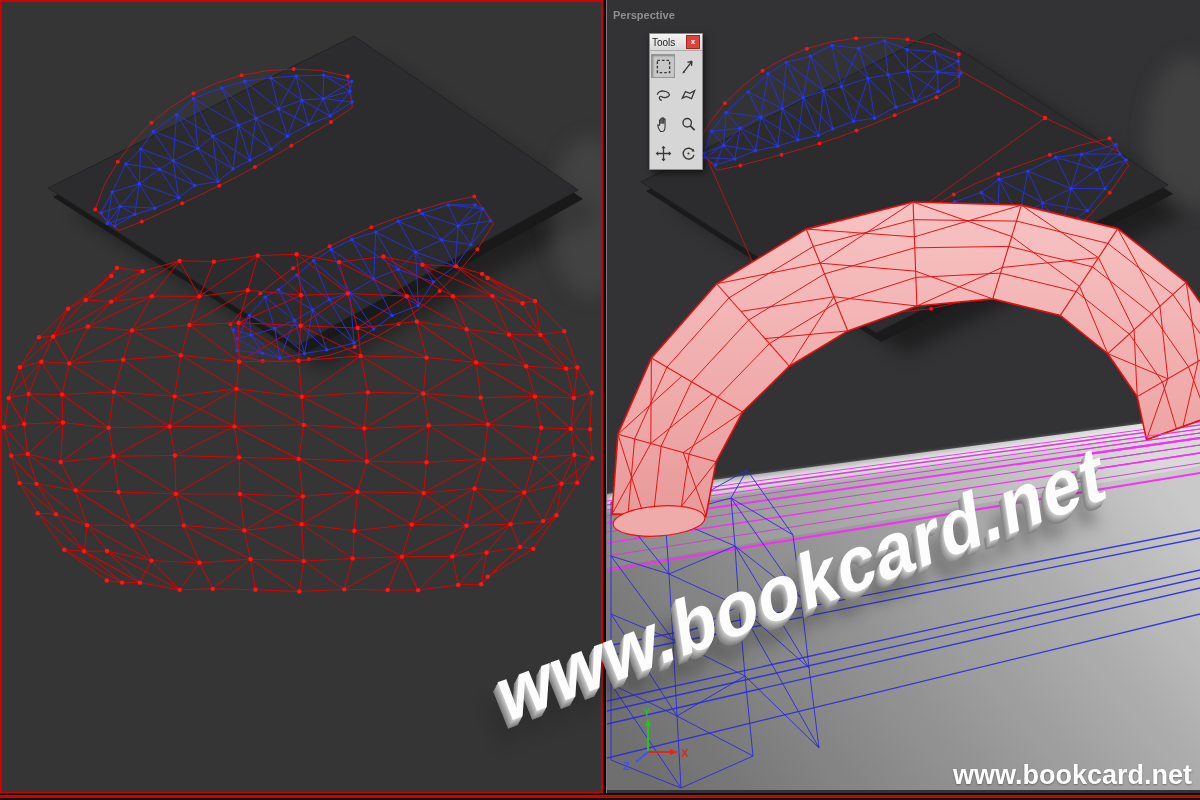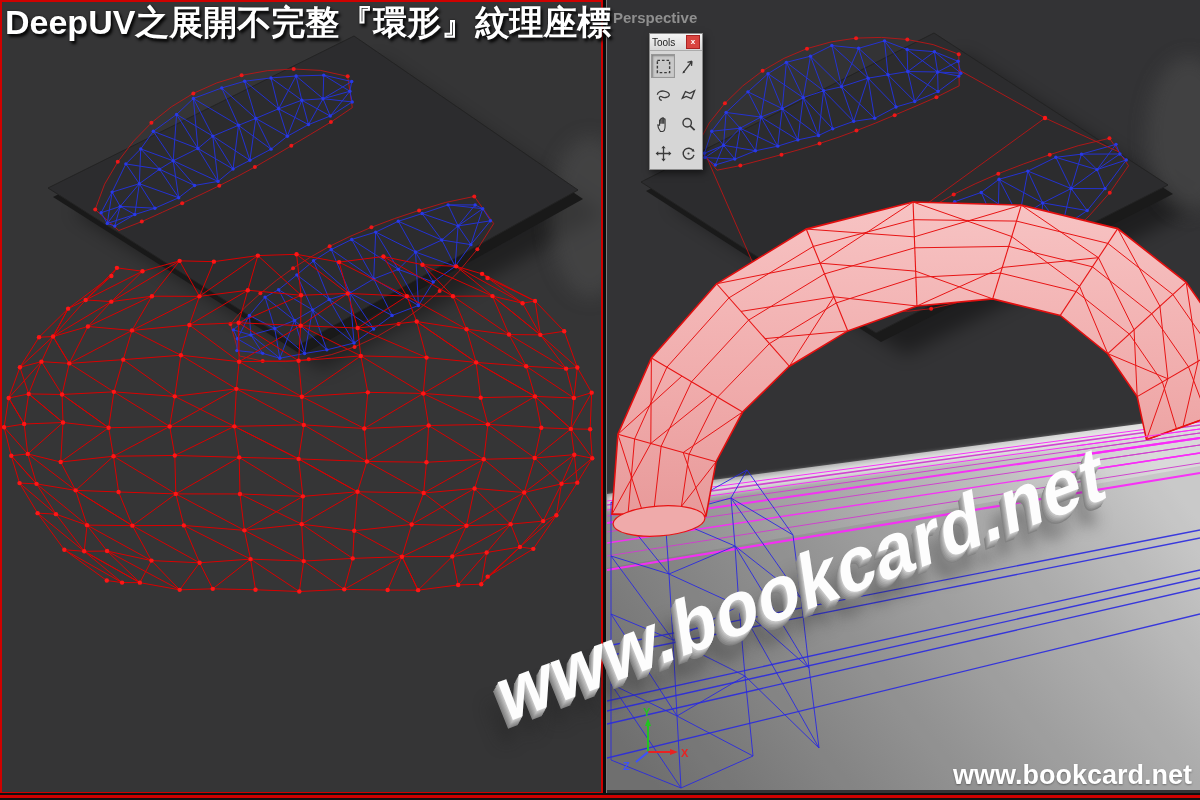--- a/index.html
+++ b/index.html
@@ -5,21 +5,21 @@
   html,body{margin:0;padding:0;background:#000;}
   .stage{position:relative;width:1200px;height:800px;background:#0a0a0a;overflow:hidden;
          font-family:"Liberation Sans",sans-serif;}
   .viewport{position:absolute;top:0;height:794px;box-sizing:border-box;}
   #vpL{left:0;width:603px;background:#353536;border:2px solid #cf0100;}
   #vpR{left:606px;width:594px;background:#333335;border-left:1px solid #7c7c7c;}
   .viewport svg{position:absolute;left:0;top:0;}
   .title{position:absolute;left:5px;top:0;z-index:50;color:#fff;font-size:34px;font-weight:bold;
          white-space:nowrap;letter-spacing:0;
          text-shadow:2px 3px 3px rgba(0,0,0,.9),0 0 2px rgba(0,0,0,.6);}
-  .vplabel{position:absolute;left:613px;top:9px;z-index:5;color:#8f8f8f;font-size:15px;font-weight:bold;}
+  .vplabel{position:absolute;left:613px;top:9px;z-index:5;color:#8f8f8f;font-size:11px;font-weight:bold;}
   .palette{position:absolute;left:617px;top:33px;width:52px;z-index:20;background:#d6d6d6;
            border:1px solid #8a8a8a;box-shadow:2px 3px 7px rgba(0,0,0,.55);margin-left:32px;}
   .pal-head{height:16px;background:linear-gradient(#f4f4f4,#d8d8d8);display:flex;align-items:center;
             justify-content:space-between;padding:0 2px;border-bottom:1px solid #ababab;}
   .pal-title{font-size:10px;color:#222;}
   .pal-close{width:12px;height:12px;background:#d9443f;border:1px solid #a22;color:#fff;font-size:8px;
              line-height:11px;text-align:center;font-weight:bold;}
   .pal-grid{display:grid;grid-template-columns:25px 25px;justify-content:center;row-gap:5px;padding:3px 0 4px;}
   .pal-btn{width:24px;height:24px;display:flex;align-items:center;justify-content:center;
            background:transparent;border:1px solid transparent;padding:0;}
@@ -1391,21 +1391,20 @@
           <line x1="0" y1="510" x2="593" y2="429" stroke="#f92bf9" stroke-width="1" opacity="0.95"></line>
           <line x1="0" y1="516" x2="593" y2="433" stroke="#cf3ecf" stroke-width="1" opacity="0.95"></line>
           <line x1="0" y1="523" x2="593" y2="438" stroke="#f92bf9" stroke-width="2" opacity="0.95"></line>
           <line x1="0" y1="532" x2="593" y2="445" stroke="#cf3ecf" stroke-width="1" opacity="0.95"></line>
           <line x1="0" y1="543" x2="593" y2="453" stroke="#f92bf9" stroke-width="1.4" opacity="0.95"></line>
         </g>
       </svg>
   </div>
 
   <div class="vplabel">Perspective</div>
-  <div class="title">DeepUV之展開不完整『環形』紋理座標</div>
 
   <div class="palette" id="palette">
     <div class="pal-head">
       <span class="pal-title">Tools</span>
       <span class="pal-close">x</span>
     </div>
     <div class="pal-grid" id="palGrid">
         <button class="pal-btn selected">
           <svg viewBox="0 0 24 24" width="21" height="21">
             <rect x="5" y="5" width="14" height="14" fill="none" stroke="#3a3a3a" stroke-width="1.6" stroke-dasharray="3 2.2"></rect>

